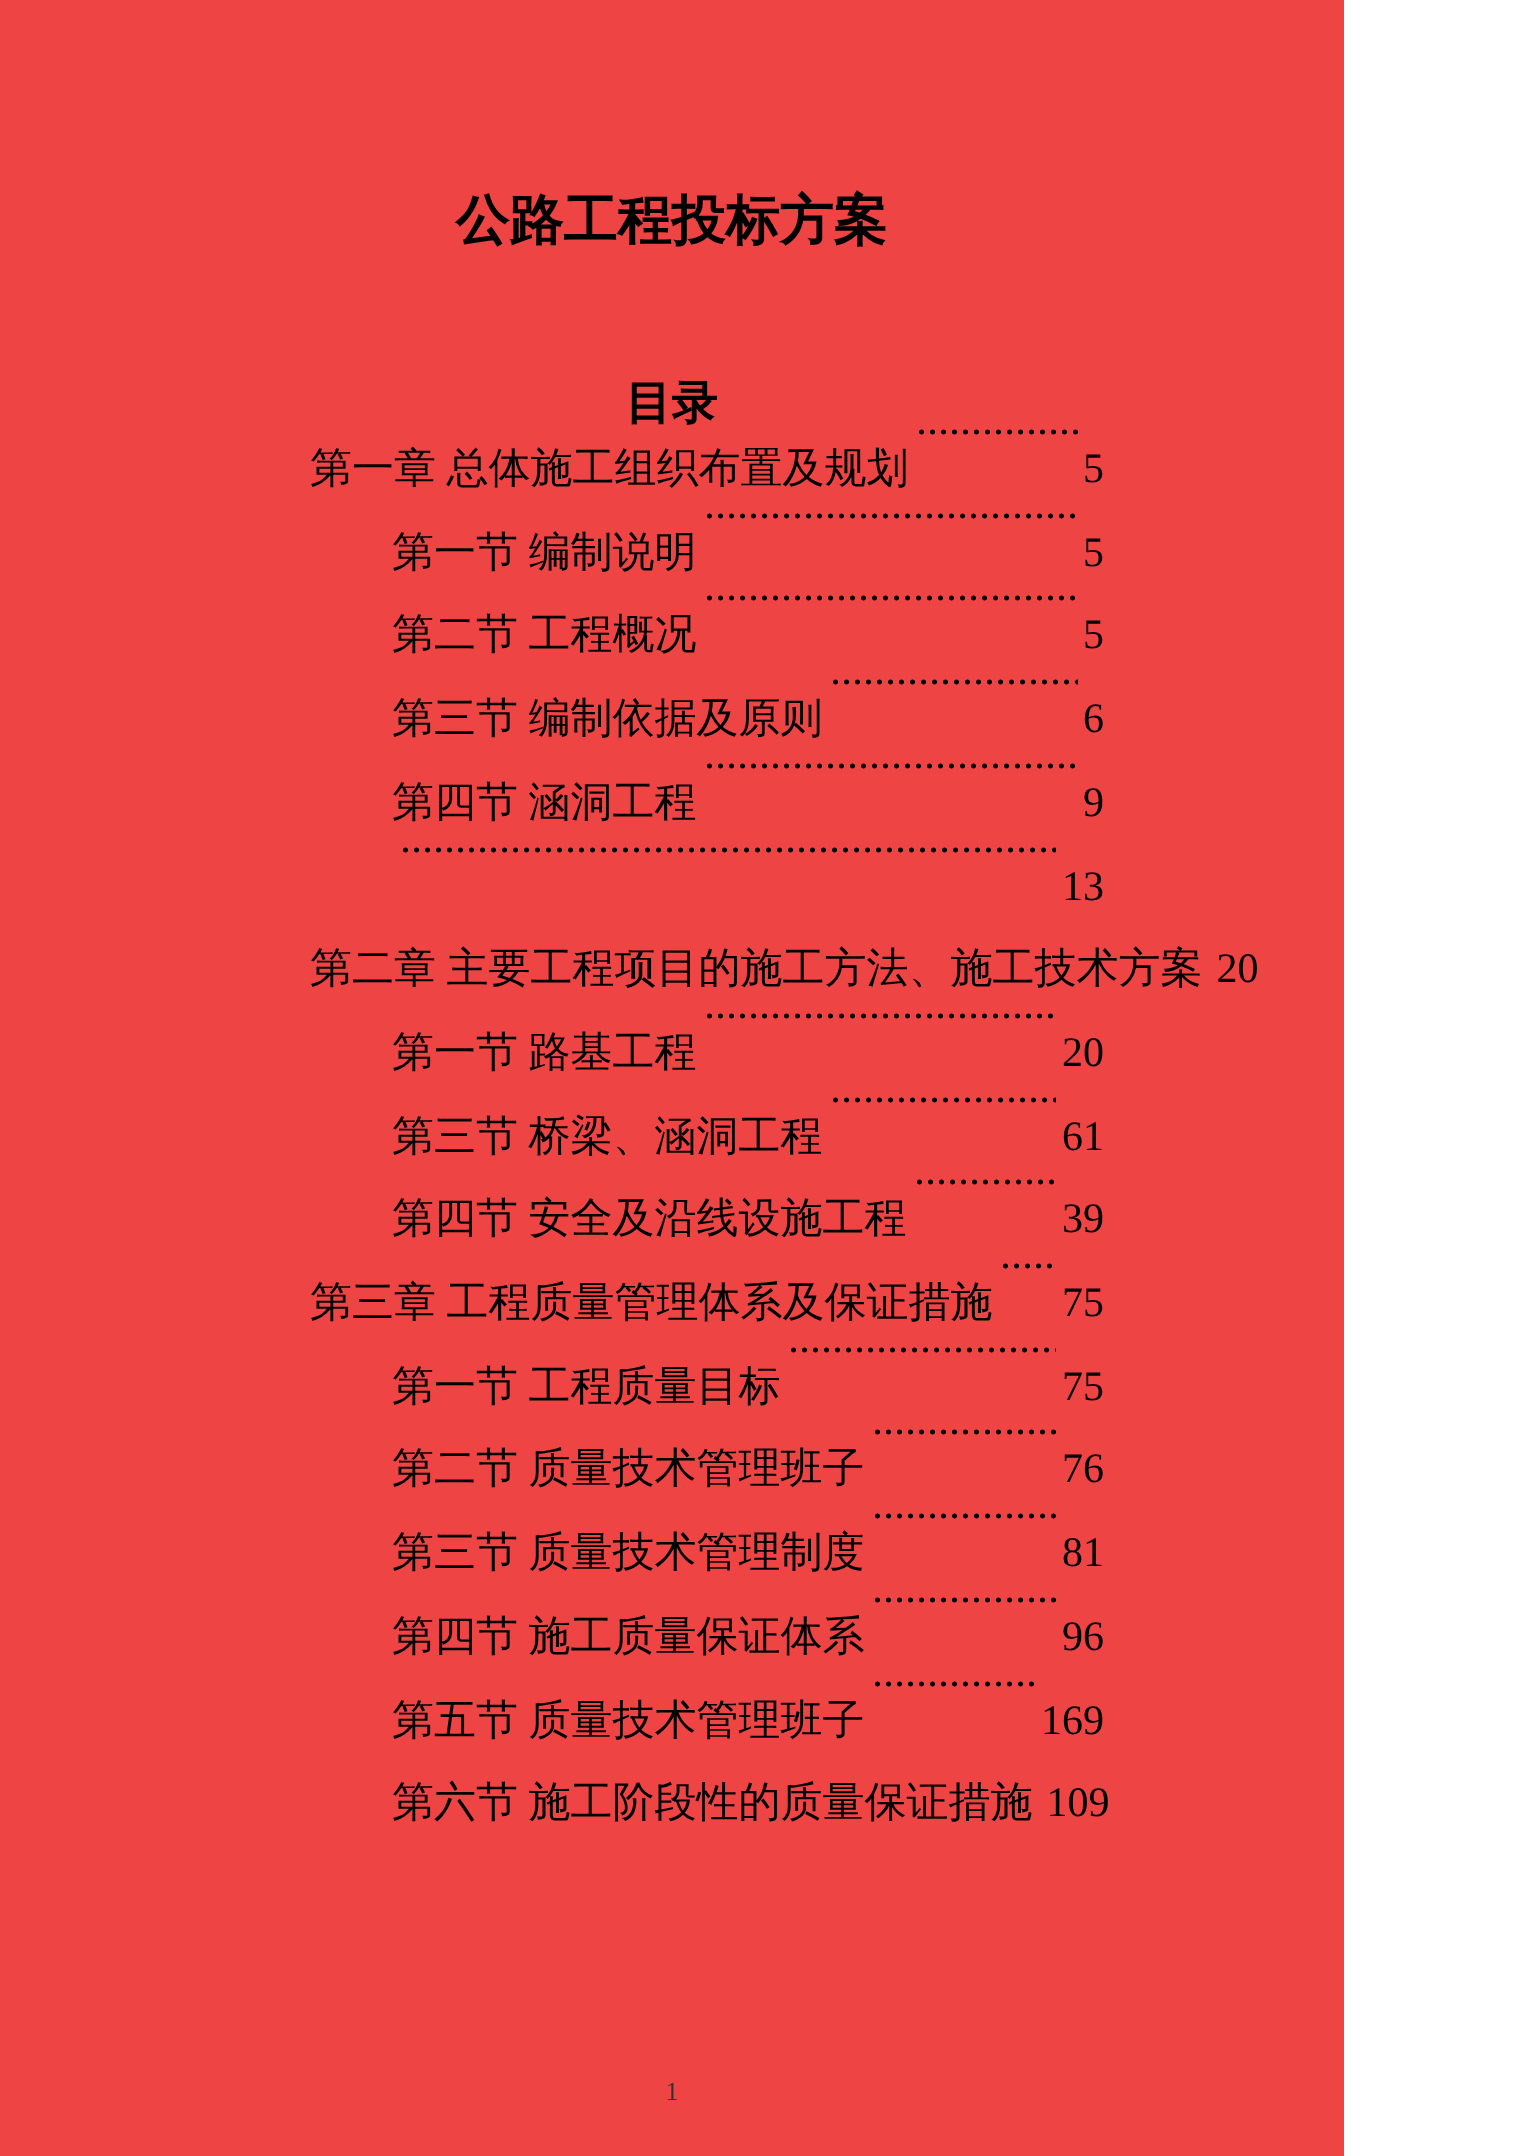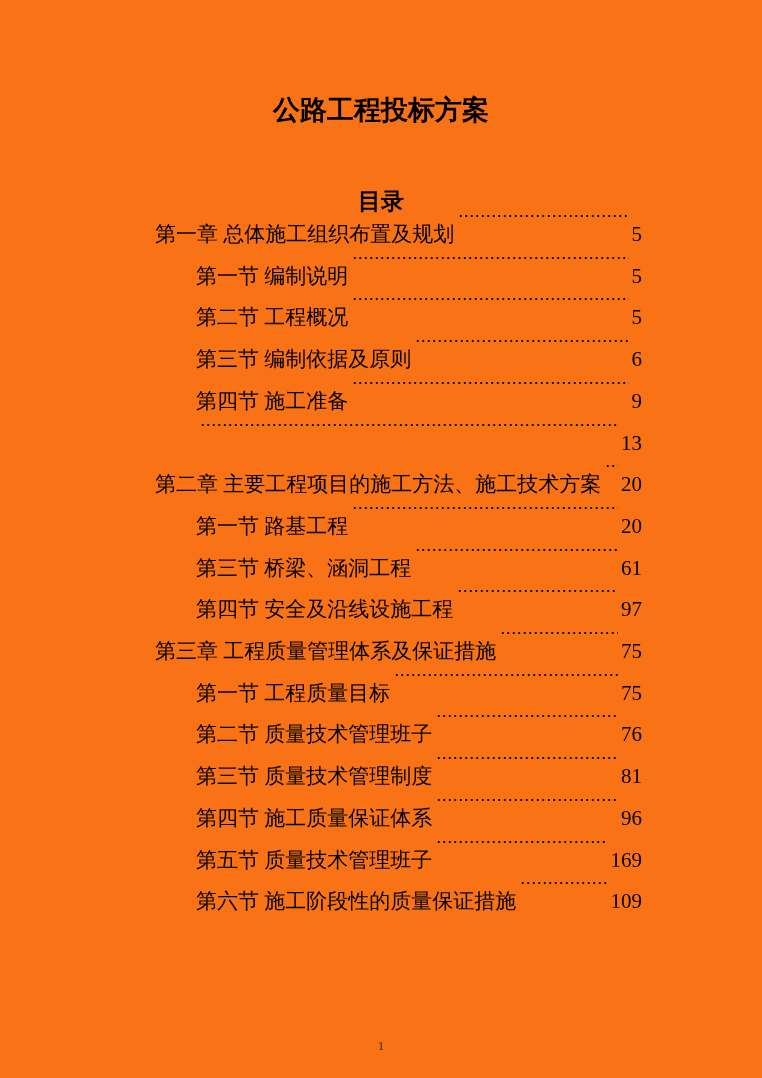--- a/index.html
+++ b/index.html
@@ -2,23 +2,23 @@
 <html><head>
 <meta charset="utf-8">
 <style>
   html, body {
     margin: 0;
     padding: 0;
     background: #ffffff;
   }
   .page {
     position: relative;
-    width: 762px;
+    width: 672px;
     height: 1078px;
-    background: #f97316;
+    background: #ef4444;
     color: #000000;
     font-family: "Liberation Serif", "DejaVu Serif", serif;
     overflow: hidden;
   }
   .doc-title {
     margin: 0;
     padding-top: 95px;
     text-align: center;
     font-family: "Liberation Sans", "DejaVu Sans", sans-serif;
     font-weight: bold;
@@ -98,21 +98,21 @@
     <span class="toc-label">第二节 工程概况</span>
     <span class="toc-leader"></span>
     <span class="toc-page">5</span>
   </div>
       <div class="toc-row section">
     <span class="toc-label">第三节 编制依据及原则</span>
     <span class="toc-leader"></span>
     <span class="toc-page">6</span>
   </div>
       <div class="toc-row section">
-    <span class="toc-label">第四节 施工准备</span>
+    <span class="toc-label">第四节 涵洞工程</span>
     <span class="toc-leader"></span>
     <span class="toc-page">9</span>
   </div>
       <div class="toc-row section">
     <span class="toc-leader"></span>
     <span class="toc-page">13</span>
   </div>
       <div class="toc-row chapter">
     <span class="toc-label">第二章 主要工程项目的施工方法、施工技术方案</span>
     <span class="toc-leader"></span>
@@ -124,21 +124,21 @@
     <span class="toc-page">20</span>
   </div>
       <div class="toc-row section">
     <span class="toc-label">第三节 桥梁、涵洞工程</span>
     <span class="toc-leader"></span>
     <span class="toc-page">61</span>
   </div>
       <div class="toc-row section">
     <span class="toc-label">第四节 安全及沿线设施工程</span>
     <span class="toc-leader"></span>
-    <span class="toc-page">97</span>
+    <span class="toc-page">39</span>
   </div>
       <div class="toc-row chapter">
     <span class="toc-label">第三章 工程质量管理体系及保证措施</span>
     <span class="toc-leader"></span>
     <span class="toc-page">75</span>
   </div>
       <div class="toc-row section">
     <span class="toc-label">第一节 工程质量目标</span>
     <span class="toc-leader"></span>
     <span class="toc-page">75</span>

